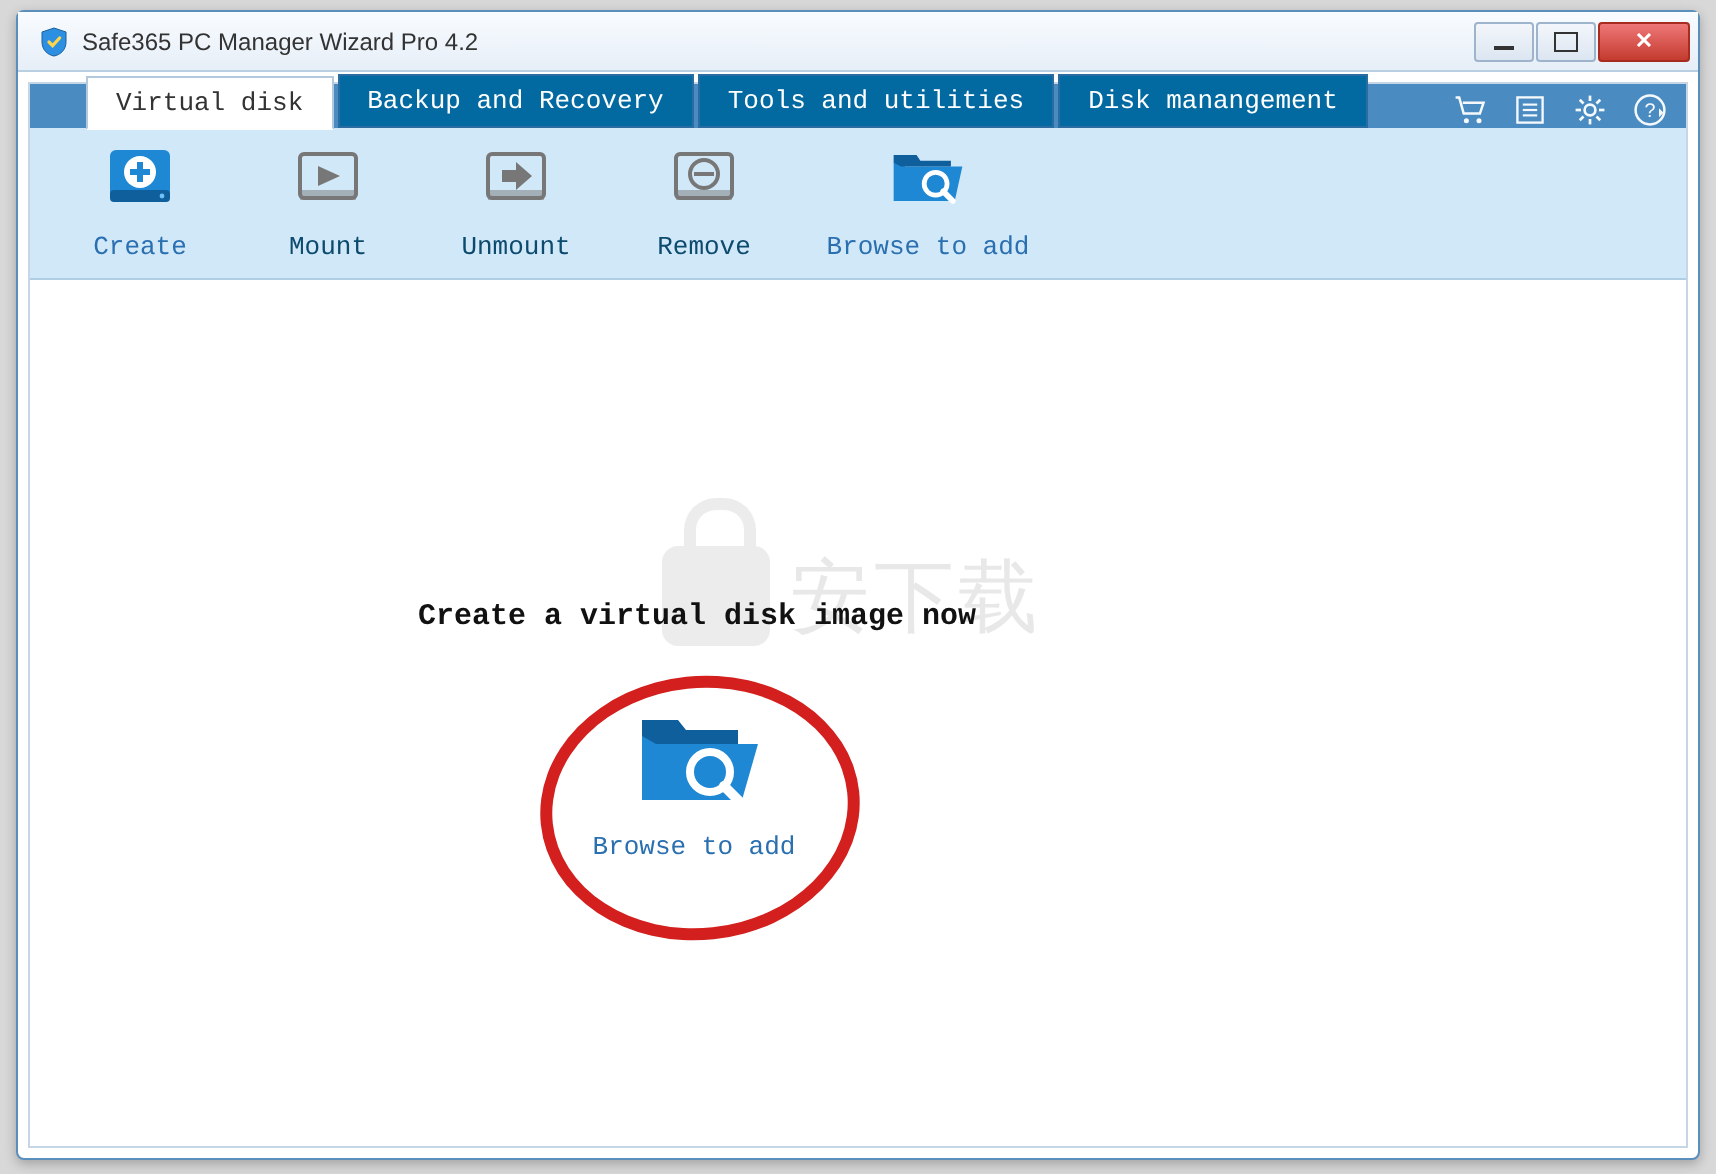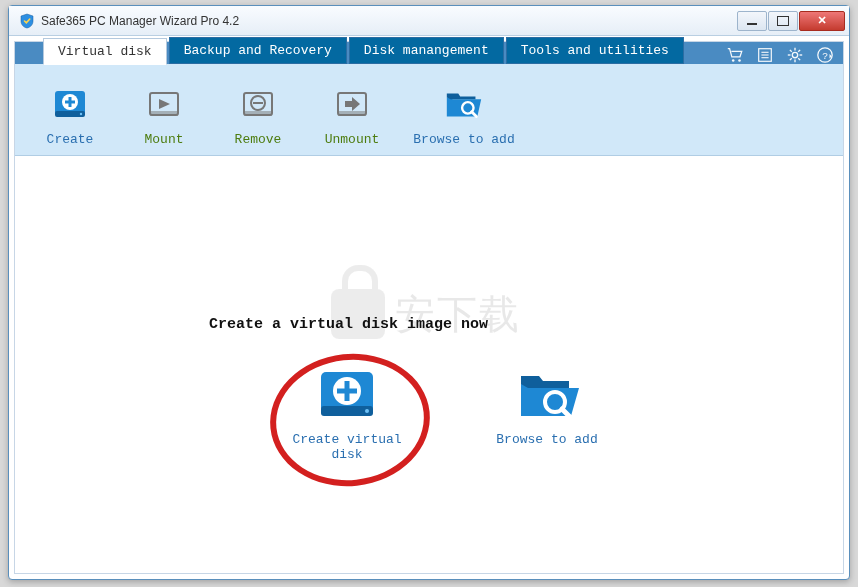--- a/index.html
+++ b/index.html
@@ -95,32 +95,32 @@
   top: 3px;
   display: flex;
   gap: 10px;
   color: #fff;
   font-size: 16px;
 }
 .topright-icons span { width: 20px; height: 20px; display: inline-flex; align-items: center; justify-content: center; opacity: .95; }
 
 .toolbar {
   background: #d1e8f9;
-  padding: 20px 8px 8px 8px;
+  padding: 4px 8px 8px 8px;
   display: flex;
   align-items: center;
   border-bottom: 1px solid #b0cde4;
 }
 .tool {
   width: 94px;
   text-align: center;
   font-family: "Courier New", monospace;
   font-size: 13px;
 }
-.tool.disabled { color: #4d7c0f; }
+.tool.disabled { color: #0c4a6e; }
 .tool.enabled { color: #2a6fb0; }
 .tool .ticon {
   width: 42px; height: 42px;
   margin: 0 auto 6px auto;
   display: flex; align-items: center; justify-content: center;
 }
 
 .content {
   flex: 1;
   position: relative;
@@ -215,22 +215,22 @@
       <div class="winbtn max"></div>
       <div class="winbtn close"></div>
     </div>
   </div>
 
   <div class="inner">
 
     <div class="tabbar">
       <div class="tab active">Virtual disk</div>
       <div class="tab">Backup and Recovery</div>
+      <div class="tab">Tools and utilities</div>
       <div class="tab">Disk manangement</div>
-      <div class="tab">Tools and utilities</div>
       <div class="topright-icons">
         <span>
             <svg width="18" height="18" viewBox="0 0 20 20">
               <path d="M2 3h2l2.5 9h9l2-6H6" stroke="#fff" stroke-width="1.4" fill="none"></path>
               <circle cx="8" cy="16" r="1.4" fill="#fff"></circle>
               <circle cx="15" cy="16" r="1.4" fill="#fff"></circle>
             </svg>
           </span>
         <span>
             <svg width="18" height="18" viewBox="0 0 20 20">
@@ -286,36 +286,36 @@
               <polygon points="15,14 15,24 26,19" fill="#777"></polygon>
               <rect x="6" y="26" width="28" height="5" fill="#777" opacity="0.5"></rect>
             </svg>
         </div>
         <span>Mount</span>
       </div>
       <div class="tool disabled">
         <div class="ticon">
           <svg width="40" height="40" viewBox="0 0 40 40">
               <rect x="6" y="8" width="28" height="22" rx="2" fill="none" stroke="#777" stroke-width="2"></rect>
+              <polygon points="20,12 28,19 20,26 20,22 13,22 13,16 20,16" fill="#777"></polygon>
+              <rect x="6" y="26" width="28" height="5" fill="#777" opacity="0.5"></rect>
+            </svg>
+        </div>
+        <span>Unmount</span>
+      </div>
+      <div class="tool disabled">
+        <div class="ticon">
+          <svg width="40" height="40" viewBox="0 0 40 40">
+              <rect x="6" y="8" width="28" height="22" rx="2" fill="none" stroke="#777" stroke-width="2"></rect>
               <circle cx="20" cy="18" r="7" fill="none" stroke="#777" stroke-width="2"></circle>
               <line x1="15" y1="18" x2="25" y2="18" stroke="#777" stroke-width="2"></line>
               <rect x="6" y="26" width="28" height="5" fill="#777" opacity="0.5"></rect>
             </svg>
         </div>
         <span>Remove</span>
-      </div>
-      <div class="tool disabled">
-        <div class="ticon">
-          <svg width="40" height="40" viewBox="0 0 40 40">
-              <rect x="6" y="8" width="28" height="22" rx="2" fill="none" stroke="#777" stroke-width="2"></rect>
-              <polygon points="20,12 28,19 20,26 20,22 13,22 13,16 20,16" fill="#777"></polygon>
-              <rect x="6" y="26" width="28" height="5" fill="#777" opacity="0.5"></rect>
-            </svg>
-        </div>
-        <span>Unmount</span>
       </div>
       <div class="tool enabled" style="width:130px">
         <div class="ticon">
           <svg width="44" height="40" viewBox="0 0 44 40">
               <path d="M4 12 L4 32 L36 32 L40 14 L10 14 L8 12 Z" fill="#1e88d4"></path>
               <path d="M4 12 L4 8 L16 8 L18 11 L34 11 L34 14 L8 14 Z" fill="#0f5f9c"></path>
               <circle cx="26" cy="23" r="6" fill="none" stroke="#fff" stroke-width="2.5"></circle>
               <line x1="30" y1="27" x2="35" y2="32" stroke="#fff" stroke-width="3" stroke-linecap="round"></line>
             </svg>
         </div>
@@ -328,33 +328,20 @@
       <div class="watermark">
         <div class="lock"></div>
         <span>安下载</span>
       </div>
 
       <div class="centertext">
         <div>Create a virtual disk image now</div>
       </div>
 
       <div class="bigactions">
-        <div class="bigaction">
-          <div class="bicon">
-            <svg width="64" height="58" viewBox="0 0 64 58">
-                <rect x="6" y="6" width="52" height="40" rx="5" fill="#1e88d4"></rect>
-                <rect x="6" y="40" width="52" height="10" rx="3" fill="#0f5f9c"></rect>
-                <circle cx="32" cy="25" r="14" fill="#fff"></circle>
-                <line x1="32" y1="15" x2="32" y2="35" stroke="#1e88d4" stroke-width="5"></line>
-                <line x1="22" y1="25" x2="42" y2="25" stroke="#1e88d4" stroke-width="5"></line>
-                <circle cx="52" cy="45" r="2" fill="#6fc2f7"></circle>
-              </svg>
-          </div>
-          <div>Create virtual disk</div>
-        </div>
         <div class="bigaction">
           <div class="bicon">
             <svg width="70" height="58" viewBox="0 0 70 58">
                 <path d="M6 18 L6 50 L56 50 L64 22 L16 22 L13 18 Z" fill="#1e88d4"></path>
                 <path d="M6 18 L6 10 L24 10 L28 15 L54 15 L54 22 L13 22 Z" fill="#0f5f9c"></path>
                 <circle cx="40" cy="36" r="10" fill="none" stroke="#fff" stroke-width="4"></circle>
                 <line x1="47" y1="43" x2="56" y2="52" stroke="#fff" stroke-width="5" stroke-linecap="round"></line>
               </svg>
           </div>
           <div>Browse to add</div>

